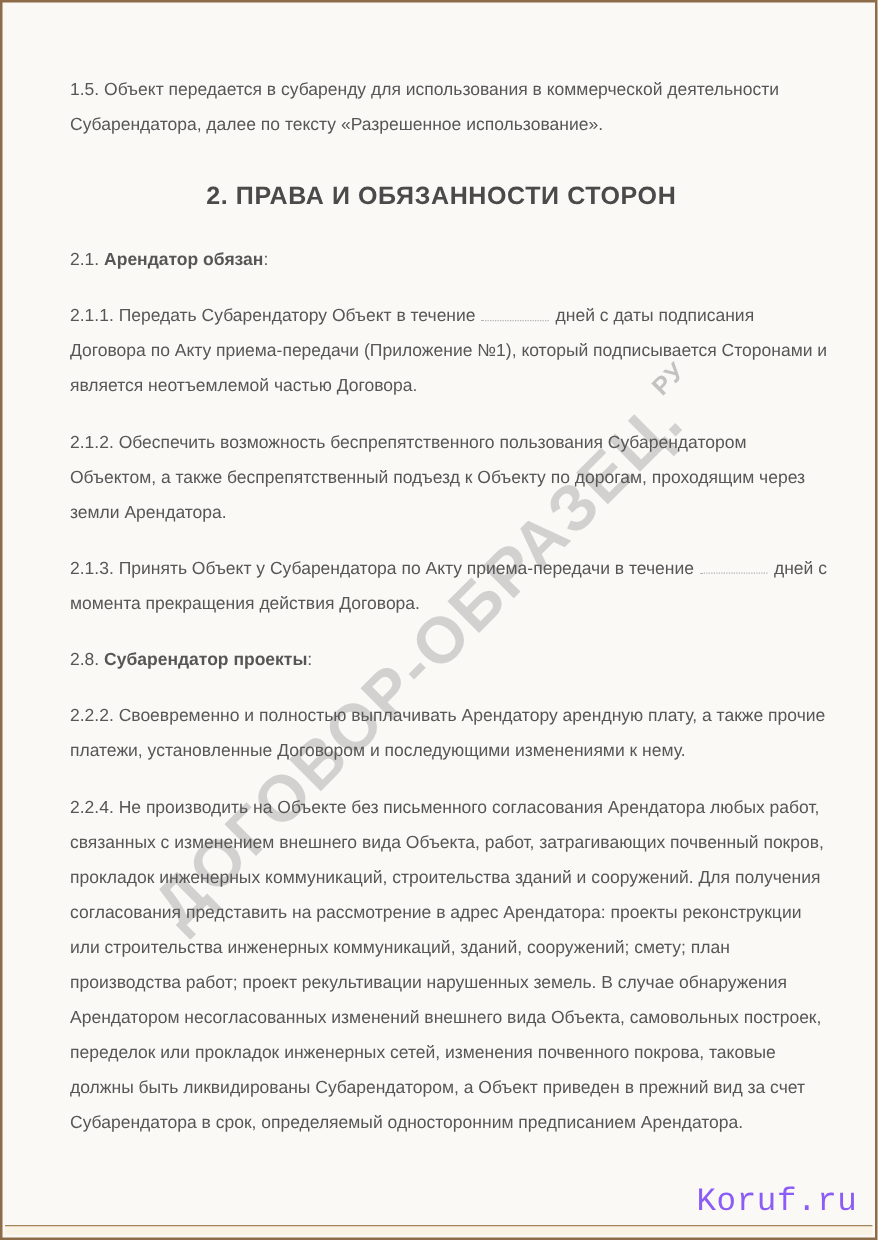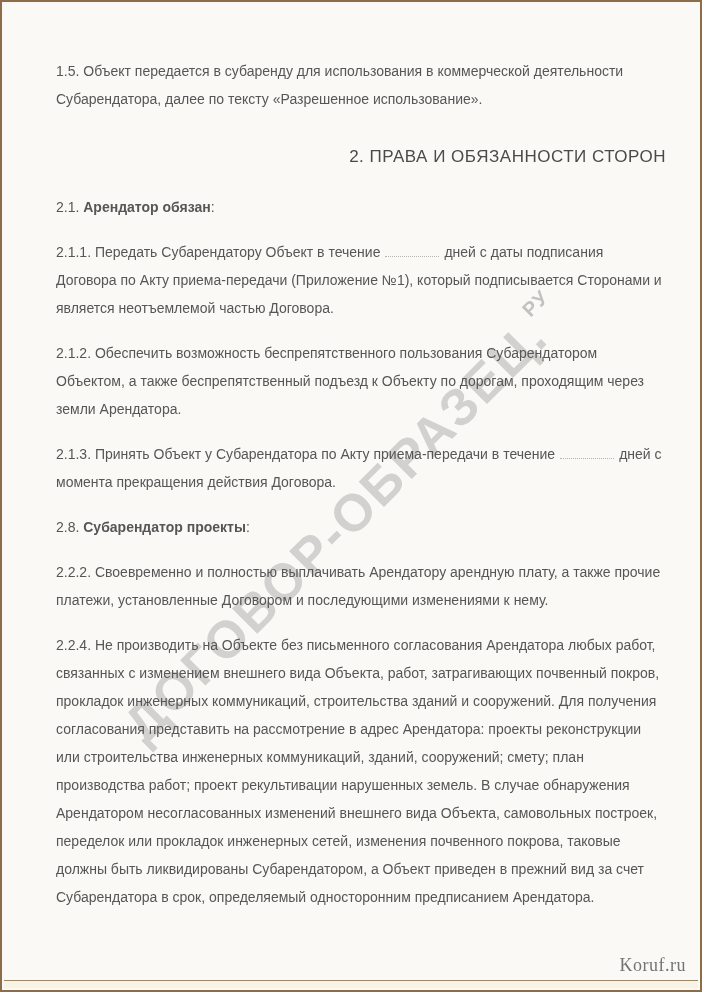--- a/index.html
+++ b/index.html
@@ -31,34 +31,34 @@
     font-size:20px;letter-spacing:1px;margin-left:2px;
     vertical-align:30px;color:rgba(150,150,150,0.55);
   }
   .content{
     position:relative;z-index:2;
     padding:55px 34px 0 38px;
     color:#565656;font-size:14px;line-height:28px;
   }
   .content p{margin:0 0 17px 16px;}
   h1.section-heading{
-    font-size:17px;font-weight:normal;color:#4a4a4a;
-    text-align:right;margin:32px 0 24px 0;line-height:24px;
+    font-size:20px;font-weight:bold;color:#4a4a4a;
+    text-align:center;margin:32px 0 24px 0;line-height:24px;
     letter-spacing:0.5px;
   }
   .bold{font-weight:bold;}
   .blank{
     display:inline-block;width:54px;height:13px;
     border-bottom:1px dotted #b3b3b3;
     margin:0 5px;vertical-align:baseline;
   }
   .site-logo{
     position:absolute;right:14px;bottom:14px;z-index:3;
-    font-size:18px;color:#737373;letter-spacing:0.5px;
-    font-family:Liberation Serif, serif;
+    font-size:26px;color:#8b5cf6;letter-spacing:0.5px;
+    font-family:Liberation Mono, monospace;
   }
 </style>
 </head>
 <body>
 
 <div class="page">
 
   <div class="watermark"><span>ДОГОВОР-ОБРАЗЕЦ.</span><span class="wm-suffix">РУ</span></div>
 
   <div class="content">

